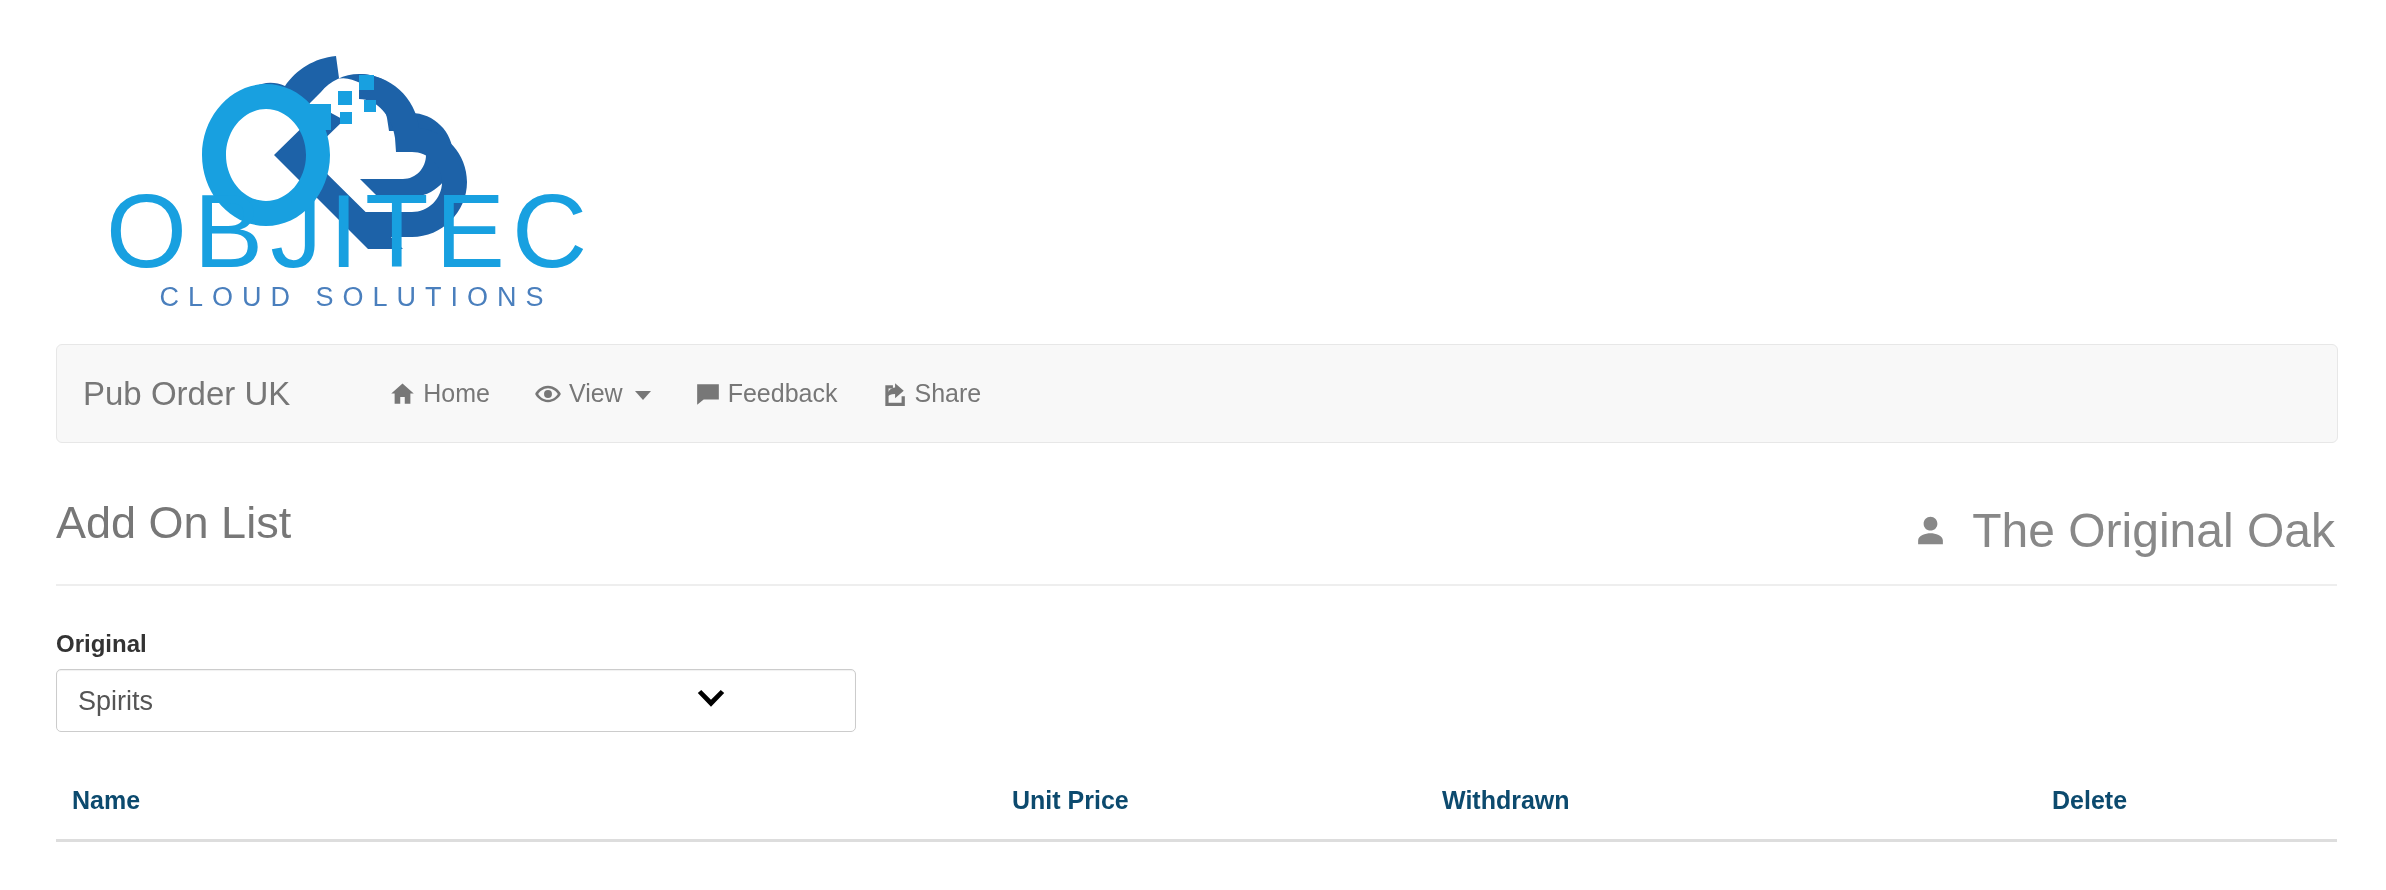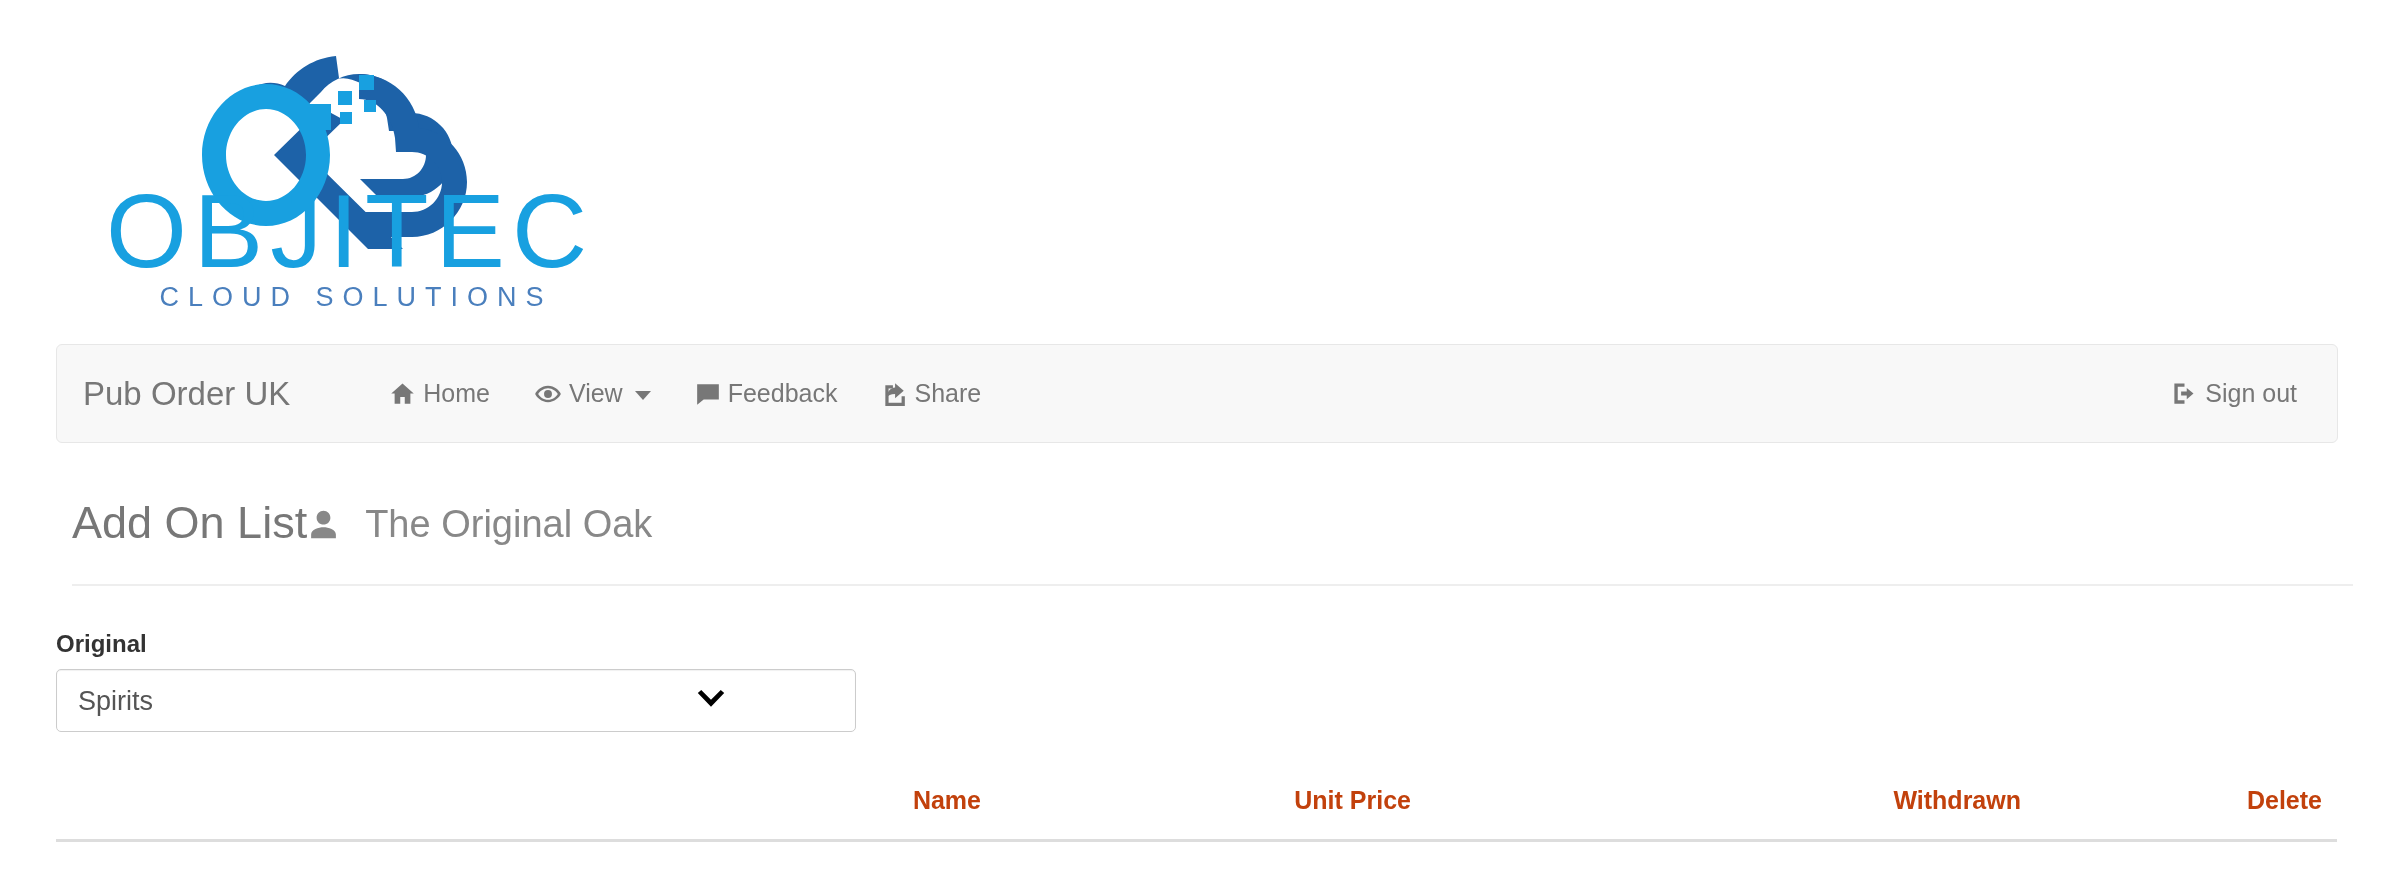--- a/index.html
+++ b/index.html
@@ -61,41 +61,41 @@
     border-left: 8px solid transparent;
     border-right: 8px solid transparent;
     border-top: 9px solid #777777;
     margin-left: 5px;
     margin-top: 3px;
   }
 
   
   .page-header {
     position: absolute;
-    left: 72px; top: 498px;
+    left: 56px; top: 498px;
     width: 2281px;
     height: 88px;
     border-bottom: 2px solid #eeeeee;
     display: flex;
     align-items: flex-start;
-    justify-content: flex-start;
+    justify-content: space-between;
   }
   .page-title {
     font-size: 45px;
     font-weight: normal;
     color: #777777;
     margin: 0;
     line-height: 1.1;
     letter-spacing: 0px;
   }
   .user-block {
     display: flex;
     align-items: center;
     gap: 25px;
-    font-size: 38px;
+    font-size: 48px;
     color: #888888;
     margin-top: 5px;
     padding-right: 2px;
   }
   .user-block svg { display: block; fill: #888888; }
 
   
   .form-group {
     position: absolute;
     left: 56px; top: 630px;
@@ -139,24 +139,24 @@
     position: absolute;
     left: 56px; top: 775px;
     width: 2281px;
   }
   table.list-table {
     width: 2281px;
     border-collapse: collapse;
     table-layout: fixed;
   }
   table.list-table thead th {
-    text-align: right;
+    text-align: left;
     font-size: 25px;
     font-weight: bold;
-    color: #c2410c;
+    color: #0c4a6e;
     padding: 11px 15px 24px 16px;
     border-bottom: 3px solid #dddddd;
     vertical-align: bottom;
   }
   th.col-name      { width: 940px; }
   th.col-price     { width: 430px; }
   th.col-withdrawn { width: 610px; }
   th.col-delete    { width: 301px; }
 </style>
 </head>
@@ -231,31 +231,20 @@
       <span class="nav-icon">
         <svg width="26" height="26" viewBox="0 0 24 24">
           <path d="M4 4h7v3H7v13h12v-6h3v9H4V4z"></path>
           <path d="M13 2l8 7-8 7v-4c-4 0-6.4 1.2-8 3.6C5.6 9.8 8.6 6.4 13 6V2z"></path>
         </svg>
       </span>
       <span>Share</span>
     </a>
   </div>
 
-  <div class="nav-right">
-    <a class="nav-link" href="#">
-      <span class="nav-icon">
-        <svg width="27" height="27" viewBox="0 0 24 24">
-          <path d="M3 3h9v3H6v12h6v3H3V3z"></path>
-          <path d="M14 7l6 5-6 5v-3.2h-5v-3.6h5V7z"></path>
-        </svg>
-      </span>
-      <span>Sign out</span>
-    </a>
-  </div>
 </nav>
 
 <div class="page-header">
   <h1 class="page-title">Add On List</h1>
   <div class="user-block">
     <span>
       <svg width="33" height="33" viewBox="0 0 24 24">
           <path d="M12 12c2.8 0 5-2.2 5-5s-2.2-5-5-5-5 2.2-5 5 2.2 5 5 5zm0 2c-3.6 0-9 1.8-9 5.3V22h18v-2.7c0-3.5-5.4-5.3-9-5.3z"></path>
         </svg>
     </span>

